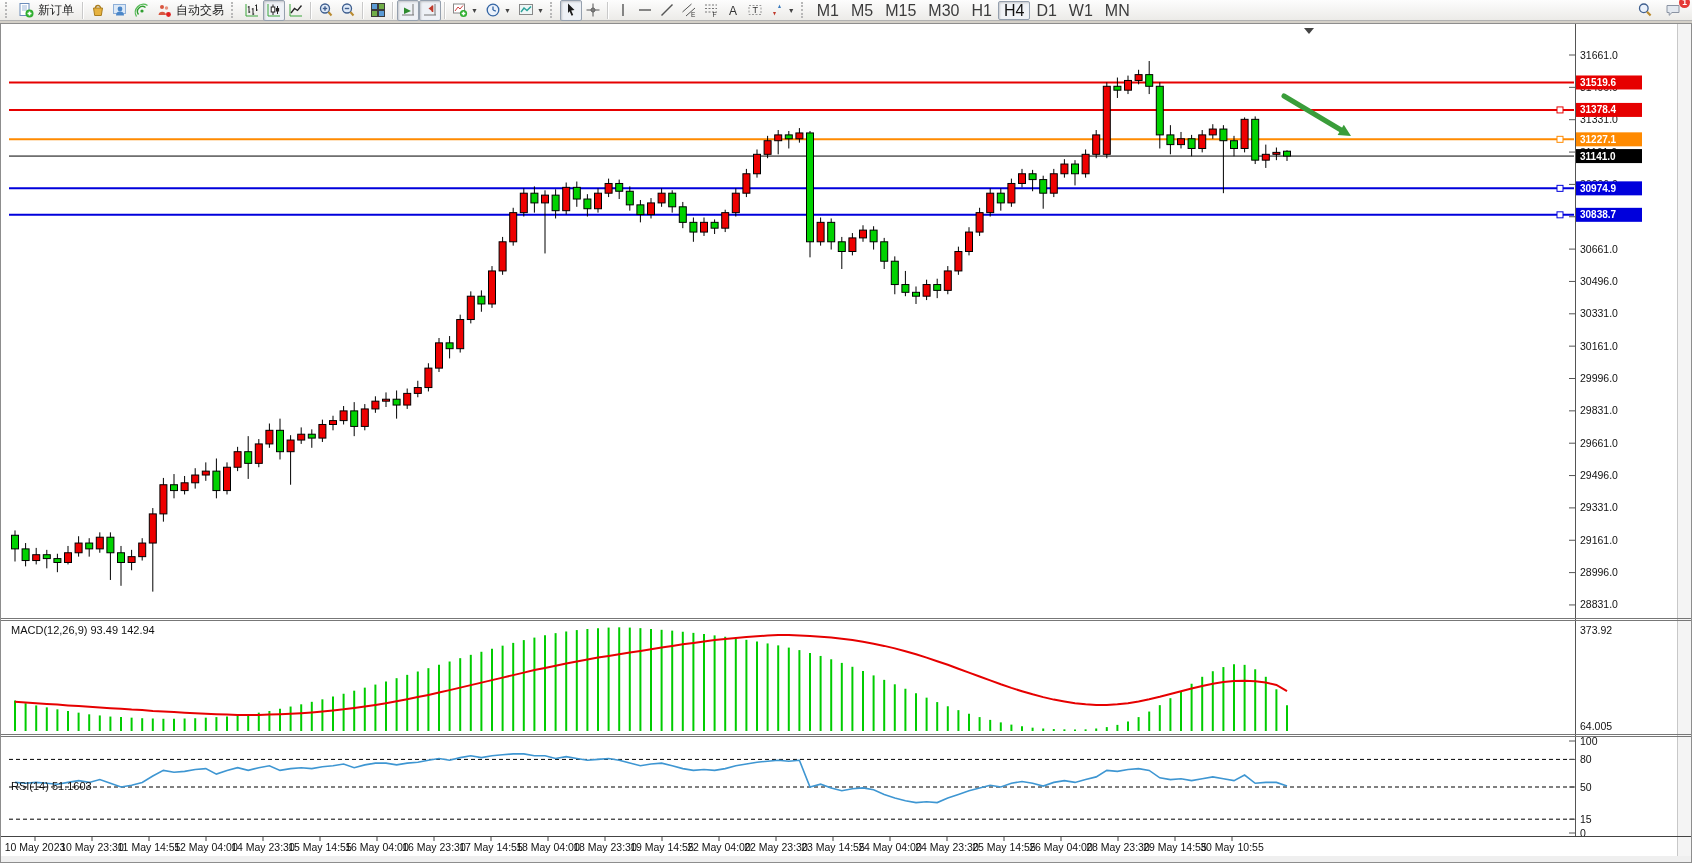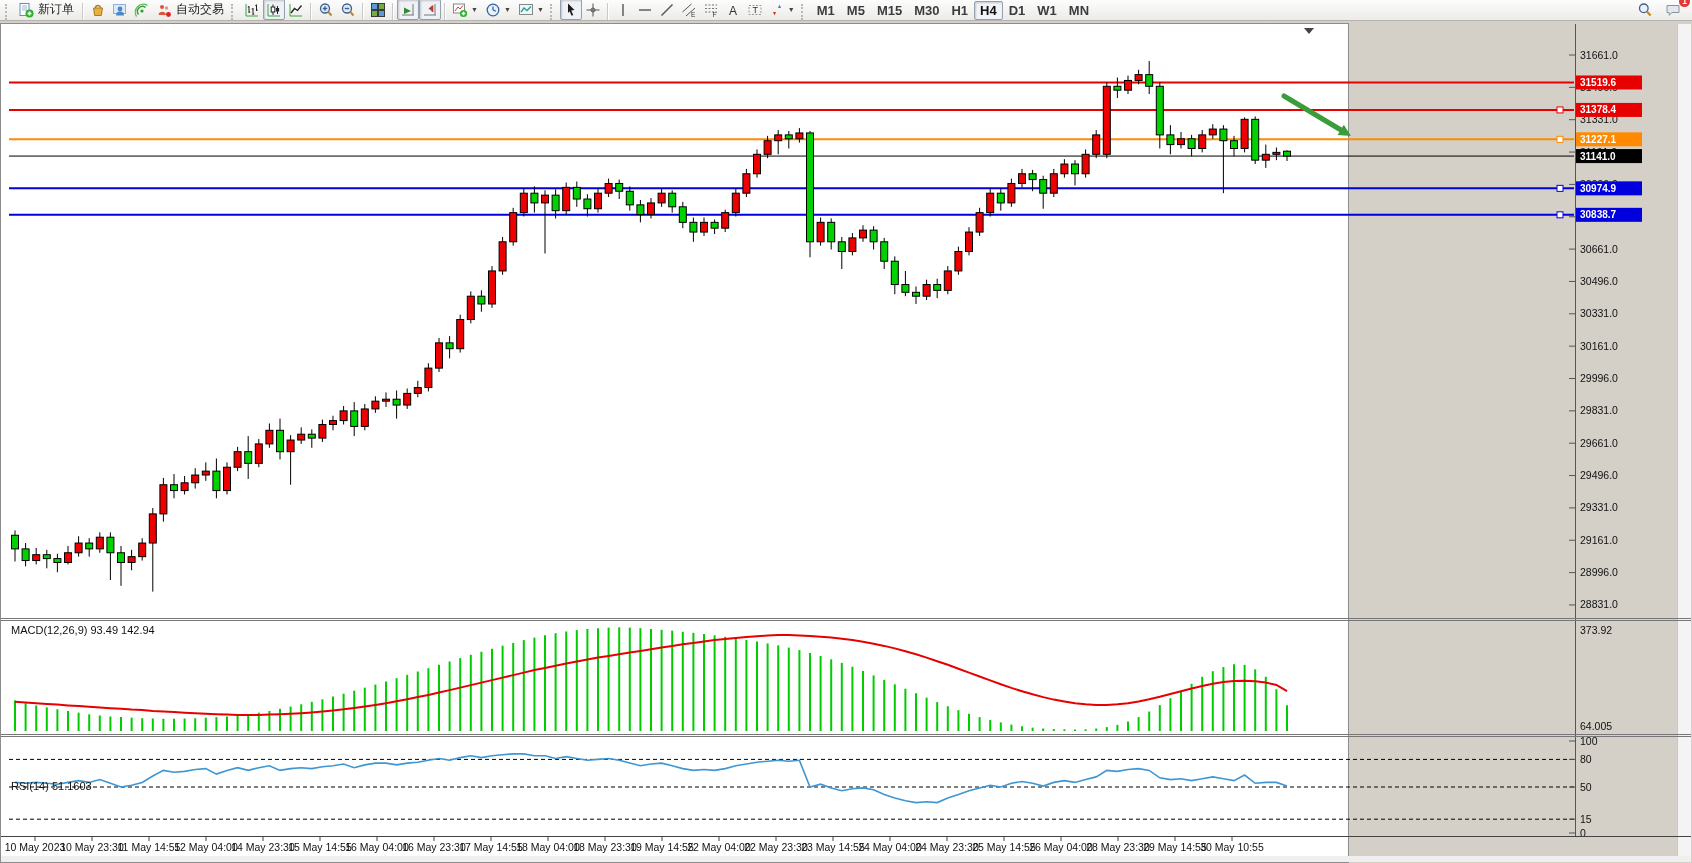--- a/index.html
+++ b/index.html
@@ -1,33 +1,33 @@
 <!DOCTYPE html>
 <html><head>
 <meta charset="utf-8">
 <style>
   html,body{margin:0;padding:0;background:#d4d0c8;}
   body{width:1692px;height:863px;overflow:hidden;font-family:"Liberation Sans","DejaVu Sans",sans-serif;position:relative;}
   
-  .toolbar{position:absolute;top:0;left:0;right:0;height:21px;display:flex;align-items:flex-end;
+  .toolbar{position:absolute;top:0;left:0;right:0;height:21px;display:flex;align-items:center;
     background:linear-gradient(#fdfdfd,#ecebe8);border-bottom:1px solid #b3b3b3;padding:0 3px;box-sizing:border-box;}
   .grip{width:4px;height:16px;border-left:2px dotted #b8b8b8;margin:0 4px 0 2px;}
   .sep{width:1px;height:17px;background:#c9c9c9;border-right:1px solid #fff;margin:0 3px;}
   .tbtn{display:flex;align-items:center;height:19px;padding:0 2px;border:1px solid transparent;border-radius:2px;gap:2px;}
   .tbtn.pressed{border:1px solid #95a0ae;background:#eef1f6;box-shadow:inset 1px 1px 2px rgba(0,0,0,.18);}
   .tbtn .lab{font-size:12px;color:#222;padding:0 2px;white-space:nowrap;}
   .caret{font-size:7px;color:#444;padding:0 1px;}
-  .tfbtn{font-size:13px;font-weight:700;color:#3c3c3c;padding:1px 5px;height:15px;line-height:15px;border:1px solid transparent;border-radius:2px;}
+  .tfbtn{font-size:16px;font-weight:400;color:#3c3c3c;padding:1px 5px;height:15px;line-height:15px;border:1px solid transparent;border-radius:2px;}
   .tfbtn.pressed{border:1px solid #95a0ae;background:#f0f3f7;box-shadow:inset 1px 1px 2px rgba(0,0,0,.18);color:#111;}
   .tb-right{margin-left:auto;display:flex;align-items:center;gap:6px;padding-right:4px;}
   .badge{position:absolute;top:-4px;right:-6px;background:#e53935;color:#fff;font-size:8.5px;font-weight:bold;
     border-radius:50%;width:11px;height:11px;line-height:11px;text-align:center;}
   .chatwrap{position:relative;}
   
-  .chart-area{position:absolute;top:23px;left:0;width:1349px;height:840px;background:#fff;
+  .chart-area{position:absolute;top:23px;left:0;width:1692px;height:840px;background:#fff;
     border:1px solid #8d8d8d;box-sizing:border-box;}
   .overlay{position:absolute;font-size:11px;color:#111;white-space:pre;}
   svg text{font-family:"Liberation Sans","DejaVu Sans",sans-serif;}
   .ax{font-size:10.5px;fill:#111;}
   .flag{font-size:10px;fill:#fff;font-weight:bold;}
 </style>
 </head>
 <body>
 
 <div class="toolbar">

